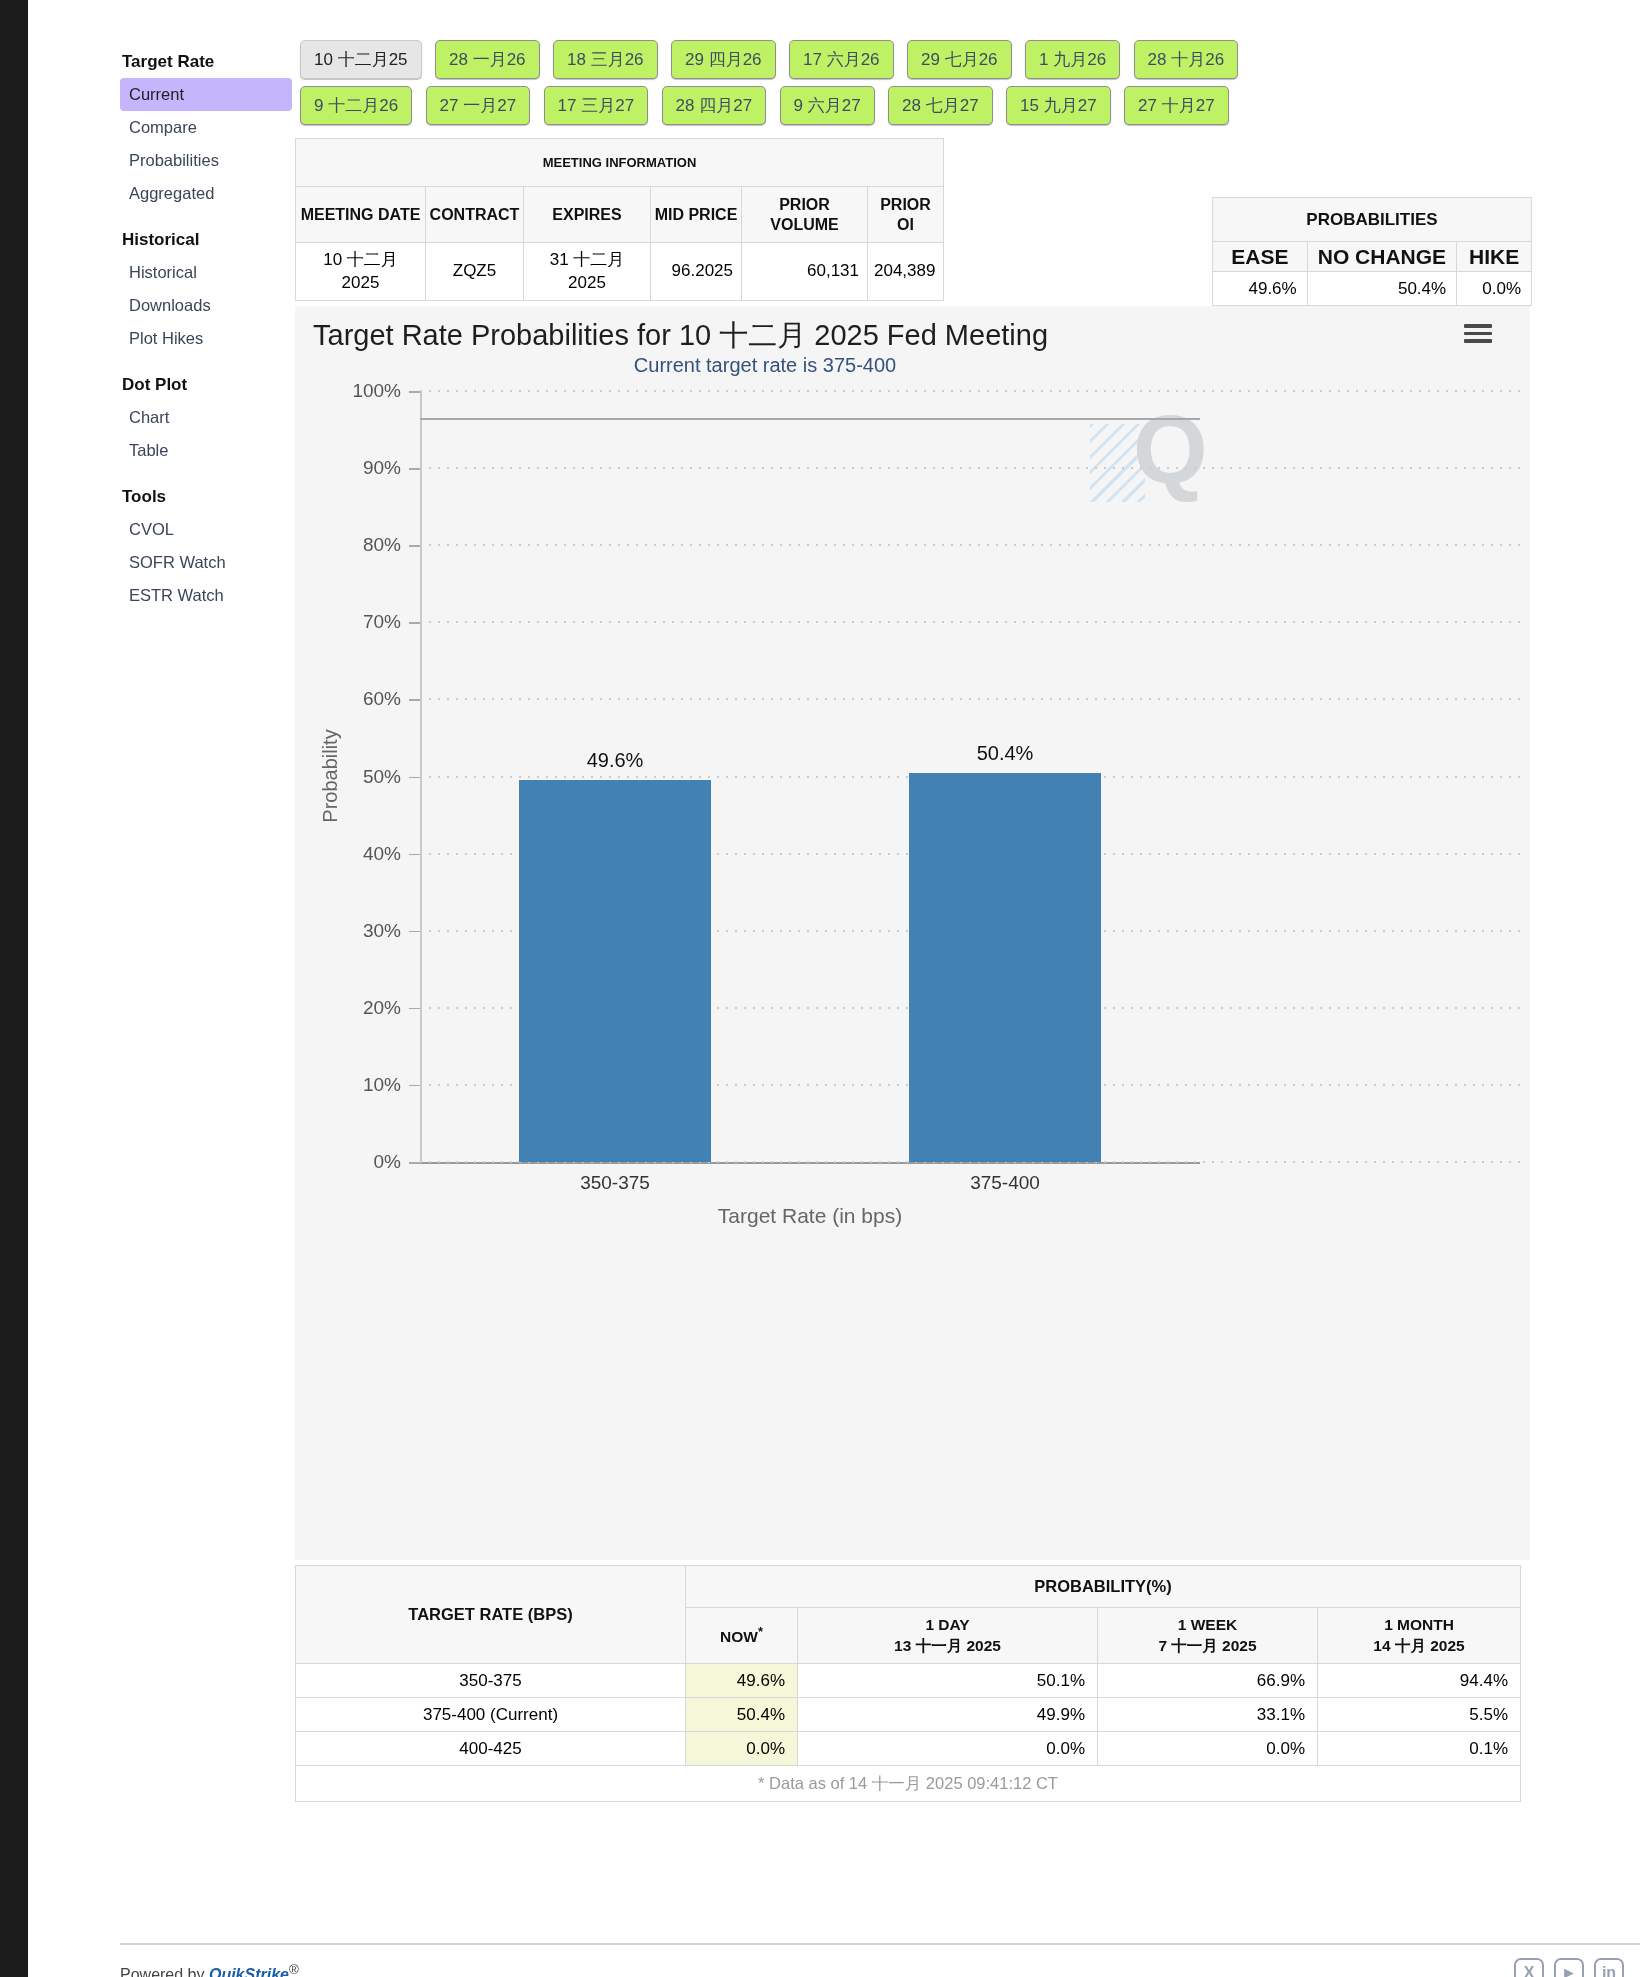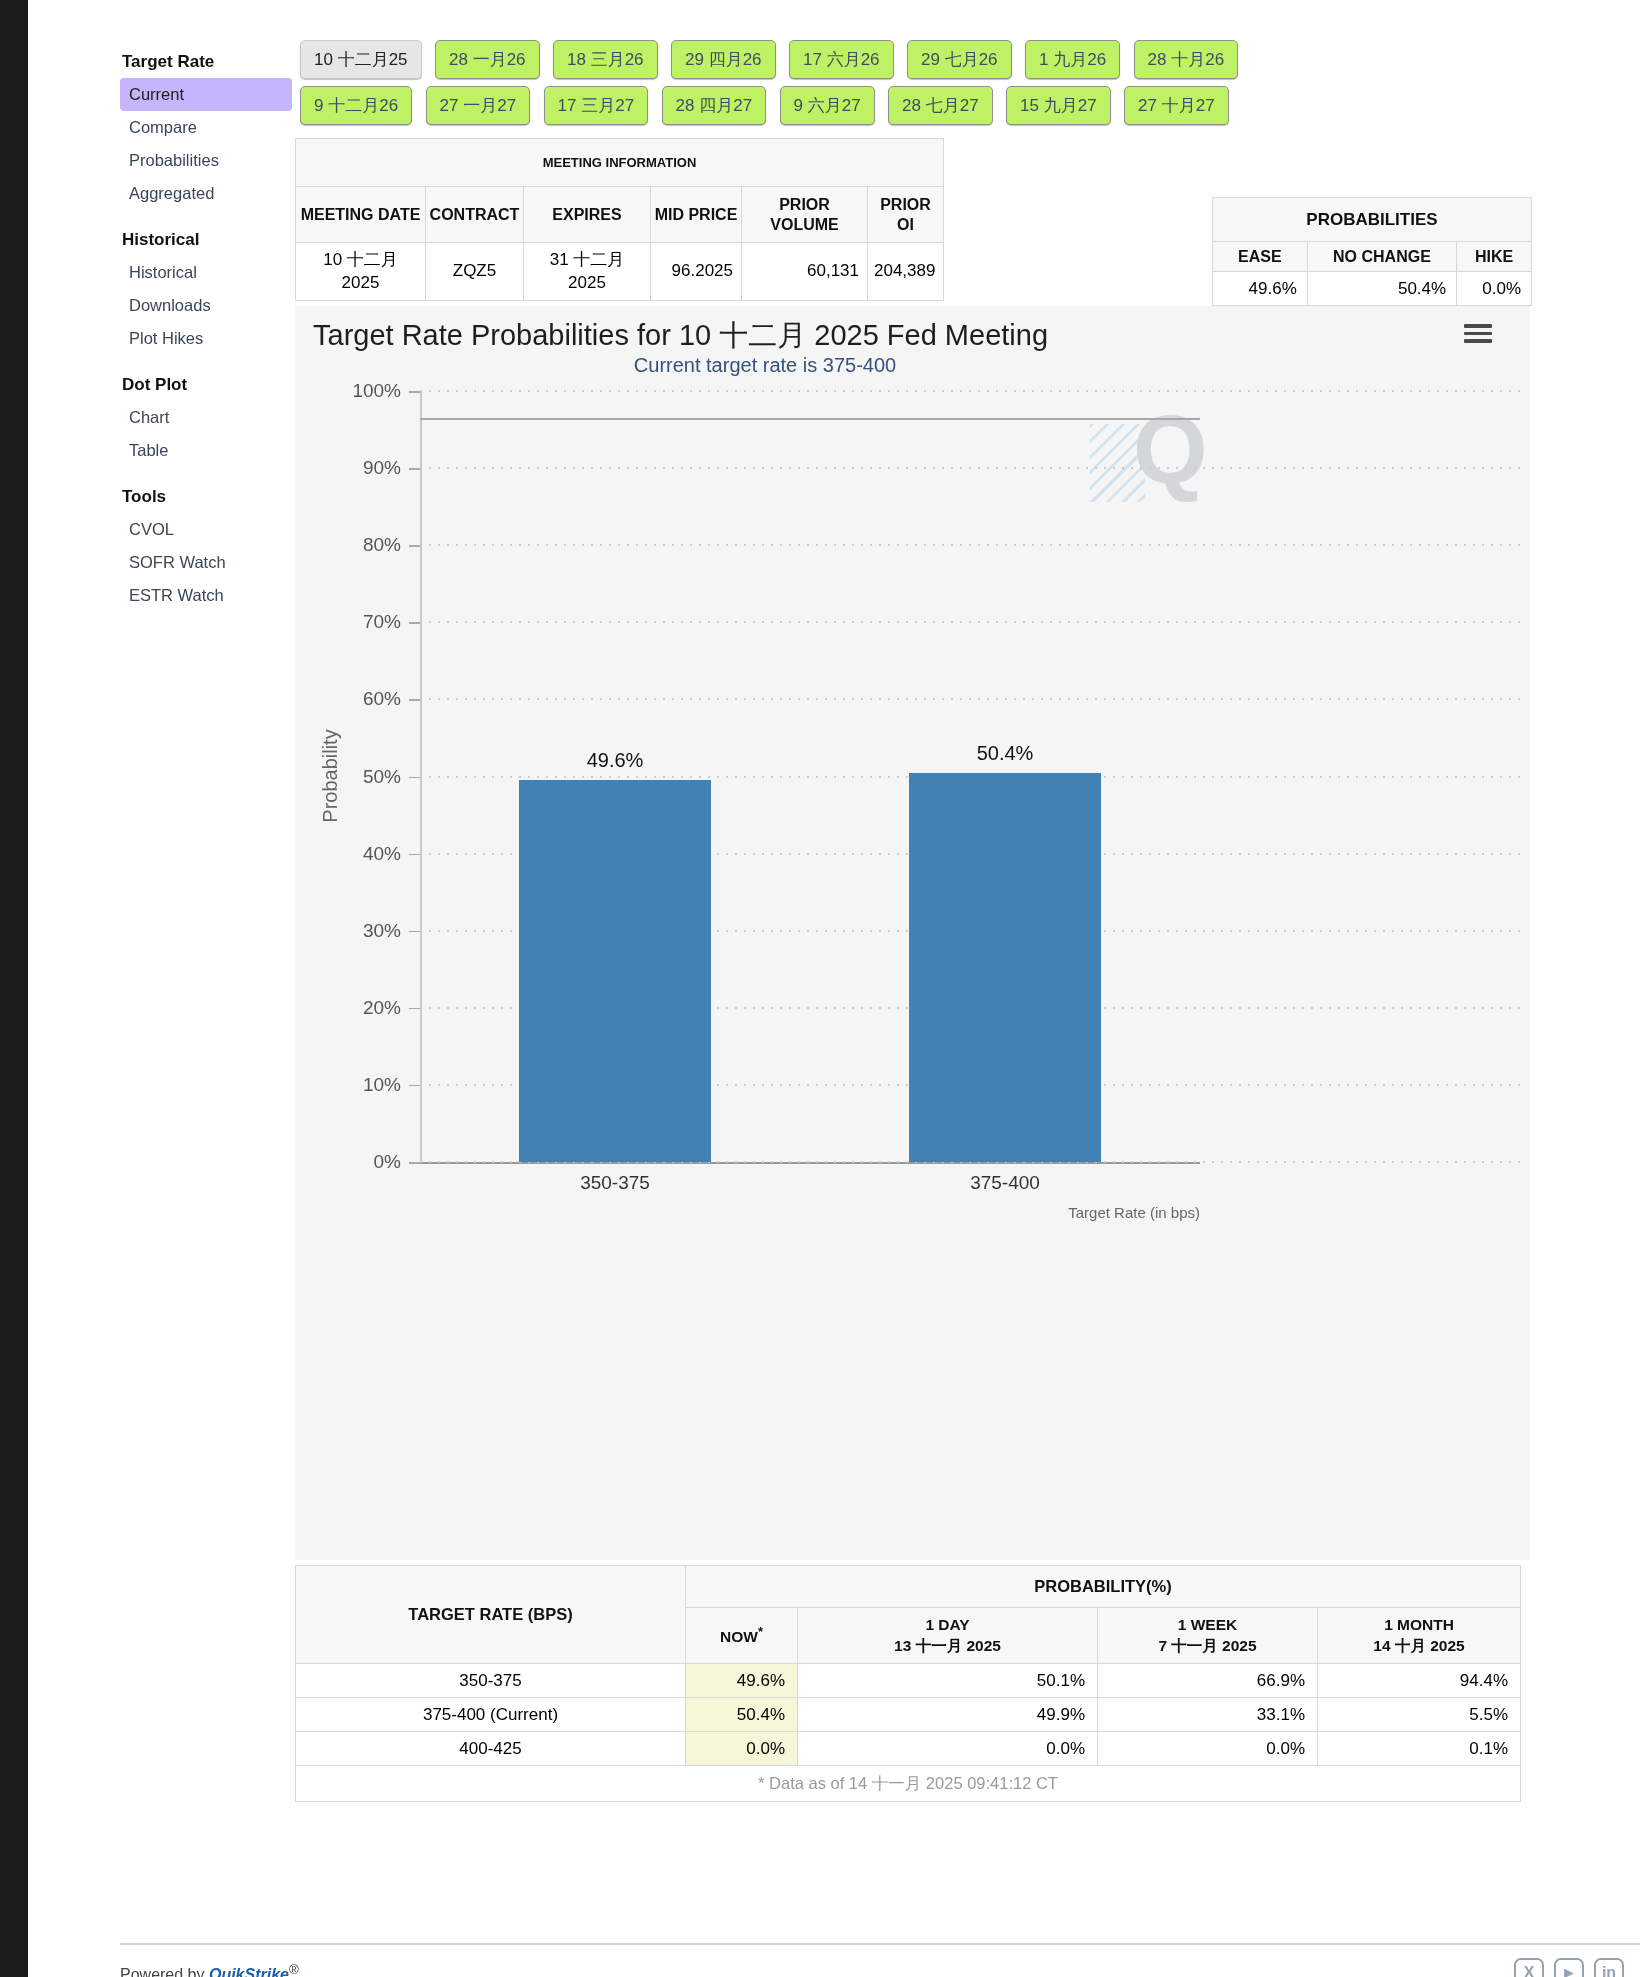--- a/index.html
+++ b/index.html
@@ -33,40 +33,40 @@
   
   .meeting-table { position:absolute; left:295px; top:138px; width:648px; table-layout:fixed; }
   .meeting-table .title-row th { font-size:13px; height:48px; }
   .meeting-table .cols-row th { font-size:16px; height:56px; padding:2px 3px; line-height:1.25; }
   .meeting-table td { background:#fff; font-size:17px; height:58px; text-align:center; padding:2px 6px; line-height:1.3; }
   .meeting-table td.num { text-align:right; padding-right:8px; }
 
   
   .prob-panel { position:absolute; left:1212px; top:197px; width:320px; }
   .prob-panel .title-row th { font-size:17px; height:44px; }
-  .prob-panel .cols-row th { font-size:16px; height:30px; padding:2px 6px; }
+  .prob-panel .cols-row th { font-size:21px; height:30px; padding:2px 6px; }
   .prob-panel td { background:#fff; font-size:17px; height:34px; text-align:right; padding:2px 10px; }
 
   
   .chart-panel { position:absolute; left:295px; top:306px; width:1235px; height:1254px; background:#f5f5f5; }
   .chart-title { position:absolute; left:18px; top:10px; font-size:29px; color:#1e1e1e; }
   .chart-subtitle { position:absolute; left:80px; top:48px; width:780px; text-align:center; font-size:20px; color:#35517e; }
   .menu-icon { position:absolute; right:38px; top:18px; width:28px; cursor:pointer; }
   .menu-icon span { display:block; height:3.5px; background:#4a4a4a; margin-bottom:4px; border-radius:1px; }
   .gridline { position:absolute; left:125px; width:1100px; height:2px;
               background-image:repeating-linear-gradient(90deg,#cbcbcb 0 2px,transparent 2px 9px); }
   .ytick { position:absolute; left:114px; width:11px; height:1.5px; background:#aaa; }
   .ylabel { position:absolute; left:0; width:106px; text-align:right; font-size:19px; color:#555; }
   .yaxis-line { position:absolute; left:125px; top:85px; width:1.5px; height:771px; background:#c9c9c9; }
   .top-line { position:absolute; left:125px; top:112px; width:780px; height:1.5px; background:#a8a8a8; }
   .xaxis-line { position:absolute; left:125px; top:856px; width:780px; height:1.5px; background:#999; }
   .bar { position:absolute; width:192px; background:#4281b4; }
   .bar-label { position:absolute; width:192px; text-align:center; font-size:20px; color:#111; }
   .cat-label { position:absolute; width:192px; text-align:center; font-size:19px; color:#333; top:866px; }
-  .xaxis-title { position:absolute; left:125px; top:898px; width:780px; text-align:right; font-size:15px; color:#666; }
+  .xaxis-title { position:absolute; left:125px; top:898px; width:780px; text-align:center; font-size:21px; color:#666; }
   .yaxis-title { position:absolute; left:-73px; top:457px; width:220px; height:26px; text-align:center;
                  font-size:20px; color:#666; transform:rotate(-90deg); }
   .watermark-hatch { position:absolute; left:795px; top:118px; width:55px; height:78px;
                  background:repeating-linear-gradient(135deg,#d3e4f0 0 3px,transparent 3px 11px); }
   .watermark-q { position:absolute; left:838px; top:96px; font-size:96px; font-weight:bold; color:#d3d7da; line-height:1; }
 
   
   .bottom-table { position:absolute; left:295px; top:1565px; width:1225px; table-layout:fixed; }
   .bottom-table .group-row th { font-size:16.5px; height:42px; }
   .bottom-table .sub-row th { font-size:15.5px; height:56px; line-height:1.35; padding:2px 4px; }

